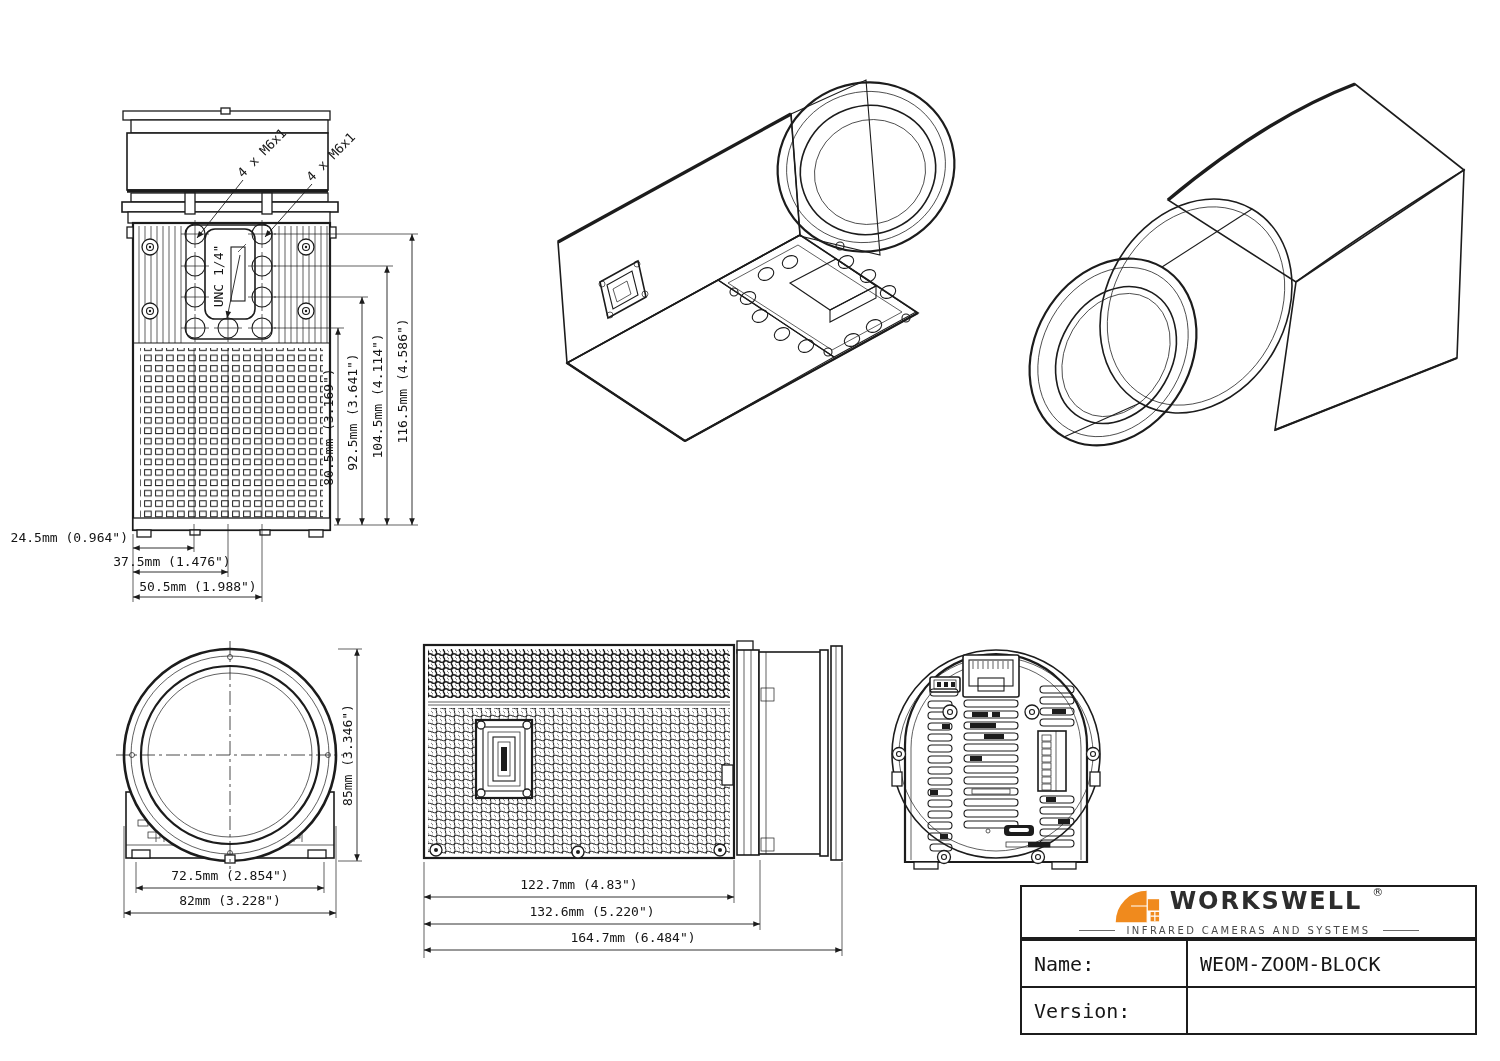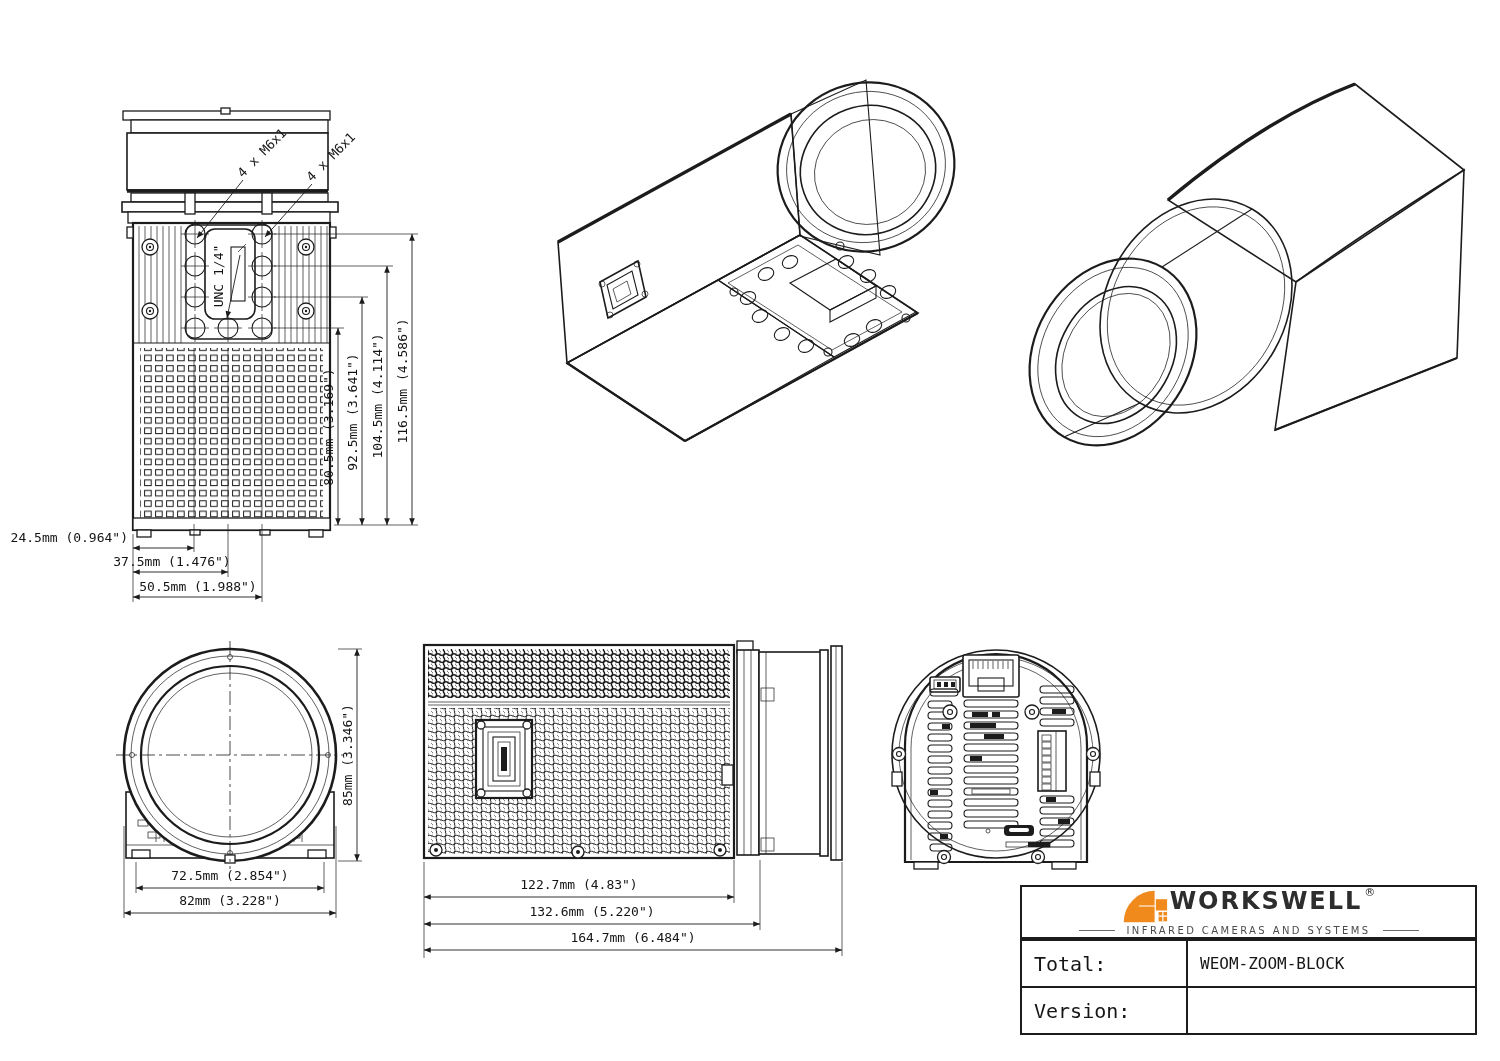--- a/index.html
+++ b/index.html
@@ -20,32 +20,32 @@
   .dim{stroke:#1c1c1c;stroke-width:.9;fill:none}
   .ext{stroke:#1c1c1c;stroke-width:.7;fill:none}
   .cl{stroke:#1c1c1c;stroke-width:.8;fill:none;stroke-dasharray:14 4 3 4}
   .txt{font:13px "DejaVu Sans Mono",monospace;fill:#141414}
 
   
   .title-block{position:absolute;left:1020px;top:885px;width:457px;height:150px;
     border:2.2px solid #1c1c1c;background:#fff;display:flex;flex-direction:column;box-sizing:border-box;}
   .tb-logo{height:50px;display:flex;flex-direction:column;align-items:center;justify-content:center;
     border-bottom:2.2px solid #1c1c1c;}
-  .tb-brandrow{display:flex;align-items:flex-start;gap:2px;line-height:1;}
+  .tb-brandrow{display:flex;align-items:flex-start;gap:10px;line-height:1;}
   .tb-brand{font-family:"DejaVu Sans",sans-serif;font-weight:bold;font-size:24px;
     letter-spacing:2px;color:#2d2d2d;}
   .tb-reg{font-family:"DejaVu Sans",sans-serif;font-size:11px;color:#2d2d2d;margin-top:-2px;}
   .tb-tagrow{display:flex;align-items:center;gap:12px;margin-top:2px;width:340px;justify-content:center;}
   .tb-tagline{font-family:"DejaVu Sans",sans-serif;font-size:10px;letter-spacing:2.4px;color:#4a4a4a;white-space:nowrap;}
   .tb-line{flex:1;height:0;border-top:1.5px solid #6a6a6a;}
   .tb-row{flex:1;display:flex;border-top:2.2px solid #1c1c1c;}
   .tb-row:first-of-type{border-top:none;}
   .tb-label{width:166px;border-right:2.2px solid #1c1c1c;display:flex;align-items:center;
     padding-left:12px;font-size:20px;color:#161616;box-sizing:border-box;}
-  .tb-value{flex:1;display:flex;align-items:center;padding-left:12px;font-size:16px;color:#161616;}
+  .tb-value{flex:1;display:flex;align-items:center;padding-left:12px;font-size:20px;color:#161616;}
 </style>
 </head>
 <body>
 
 <div class="canvas">
 <svg width="1500" height="1061" viewBox="0 0 1500 1061">
   <defs>
     <marker id="arr" viewBox="0 0 12 12" refX="11" refY="6" markerWidth="9" markerHeight="9" orient="auto-start-reverse">
       <path d="M1,1.8 L11,6 L1,10.2 Z" fill="#1c1c1c"></path>
     </marker>
@@ -464,20 +464,20 @@
       <span class="tb-brand">WORKSWELL</span>
       <span class="tb-reg">®</span>
     </div>
     <div class="tb-tagrow">
       <span class="tb-line"></span>
       <span class="tb-tagline">INFRARED CAMERAS AND SYSTEMS</span>
       <span class="tb-line"></span>
     </div>
   </div>
   <div class="tb-row">
-    <div class="tb-label">Total:</div>
+    <div class="tb-label">Name:</div>
     <div class="tb-value">WEOM-ZOOM-BLOCK</div>
   </div>
   <div class="tb-row">
     <div class="tb-label">Version:</div>
   </div>
 </div>
 </div>
 
 </body></html>

